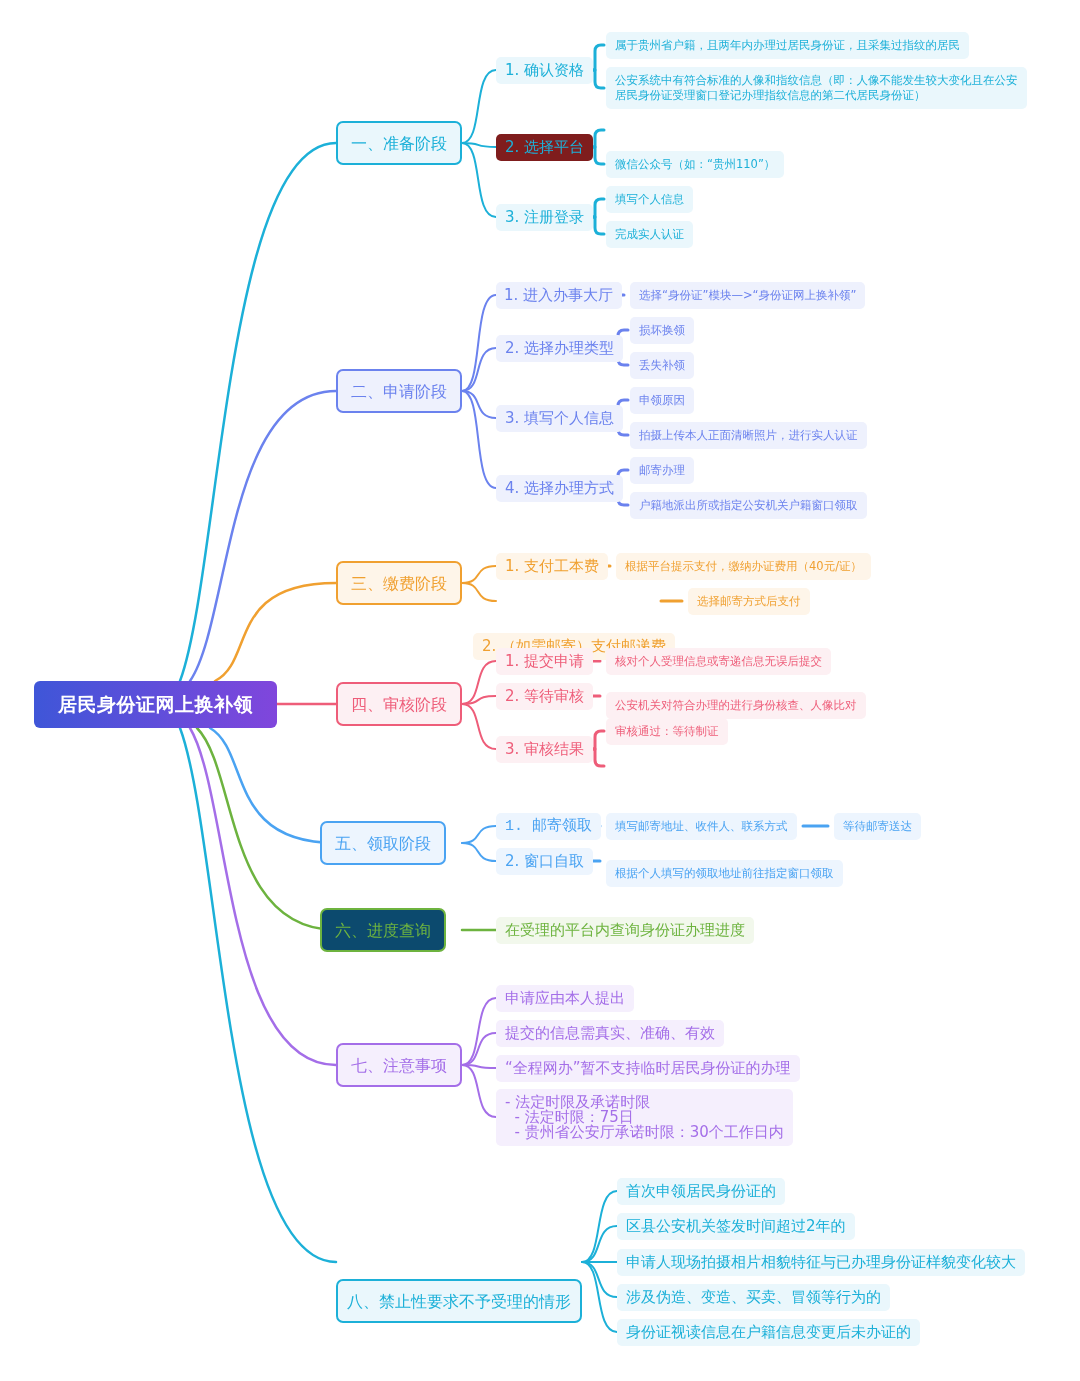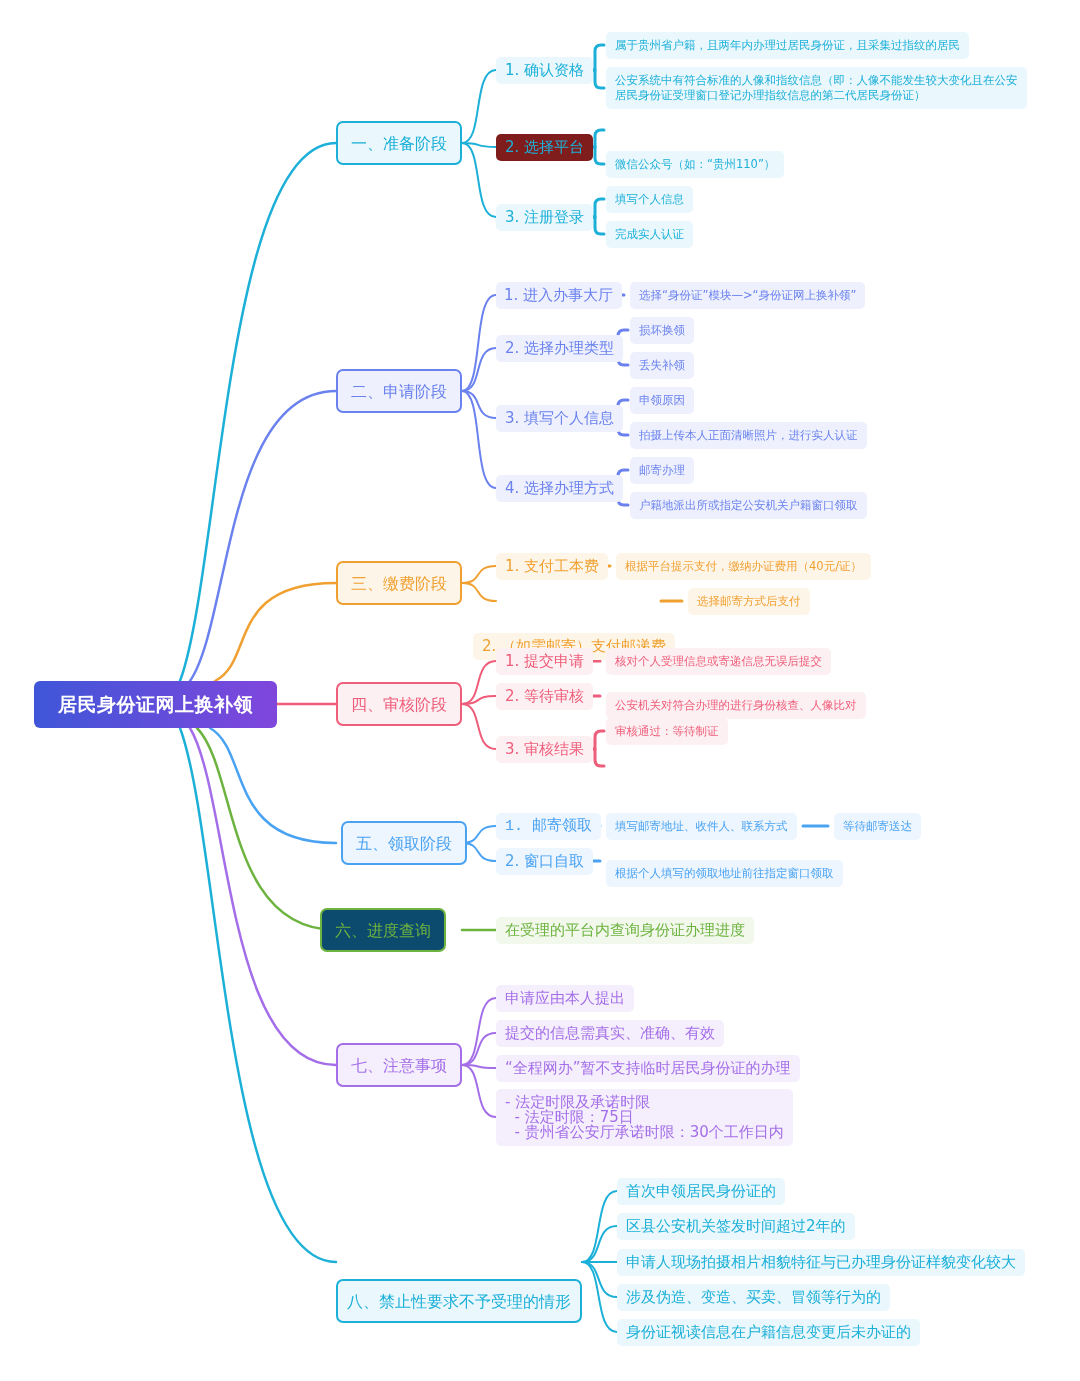--- a/index.html
+++ b/index.html
@@ -104,21 +104,21 @@
     <div class="node leaf" style="left: 616px; color: rgb(240, 160, 48); background: rgb(254, 245, 233); top: 552.5px;">根据平台提示支付，缴纳办证费用（40元/证）</div>
     <div class="node sub" style="left: 473px; color: rgb(240, 160, 48); background: rgb(254, 245, 233); top: 587.5px; margin-top: 45px;">2. （如需邮寄）支付邮递费</div>
     <div class="node leaf" style="left: 688px; color: rgb(240, 160, 48); background: rgb(254, 245, 233); top: 587.5px;">选择邮寄方式后支付</div>
     <div class="node main" style="left: 336px; color: rgb(238, 93, 121); background: rgb(253, 240, 243); width: 126px; border-color: rgb(238, 93, 121); top: 682px;">四、审核阶段</div>
     <div class="node sub" style="left: 496px; color: rgb(238, 93, 121); background: rgb(253, 240, 243); top: 647.5px;">1. 提交申请</div>
     <div class="node leaf" style="left: 606px; color: rgb(238, 93, 121); background: rgb(253, 240, 243); top: 647.5px;">核对个人受理信息或寄递信息无误后提交</div>
     <div class="node sub" style="left: 496px; color: rgb(238, 93, 121); background: rgb(253, 240, 243); top: 682.5px;">2. 等待审核</div>
     <div class="node leaf" style="left: 606px; color: rgb(238, 93, 121); background: rgb(253, 240, 243); top: 692px;">公安机关对符合办理的进行身份核查、人像比对</div>
     <div class="node sub" style="left: 496px; color: rgb(238, 93, 121); background: rgb(253, 240, 243); top: 735.5px;">3. 审核结果</div>
     <div class="node leaf" style="left: 606px; color: rgb(238, 93, 121); background: rgb(253, 240, 243); top: 717.5px;">审核通过：等待制证</div>
-    <div class="node main" style="left: 341px; color: rgb(74, 163, 242); background: rgb(237, 245, 254); width: 126px; border-color: rgb(74, 163, 242); top: 821px;">五、领取阶段</div>
+    <div class="node main" style="left: 320px; color: rgb(74, 163, 242); background: rgb(237, 245, 254); width: 126px; border-color: rgb(74, 163, 242); top: 821px;">五、领取阶段</div>
     <div class="node sub" style="left: 496px; color: rgb(74, 163, 242); background: rgb(237, 245, 254); top: 812.5px; font-family: Liberation Mono, monospace;">1. 邮寄领取</div>
     <div class="node leaf" style="left: 606px; color: rgb(74, 163, 242); background: rgb(237, 245, 254); top: 812.5px;">填写邮寄地址、收件人、联系方式</div>
     <div class="node leaf" style="left: 834px; color: rgb(74, 163, 242); background: rgb(237, 245, 254); top: 812.5px;">等待邮寄送达</div>
     <div class="node sub" style="left: 496px; color: rgb(74, 163, 242); background: rgb(237, 245, 254); top: 847.5px;">2. 窗口自取</div>
     <div class="node leaf" style="left: 606px; color: rgb(74, 163, 242); background: rgb(237, 245, 254); top: 860px;">根据个人填写的领取地址前往指定窗口领取</div>
     <div class="node main" style="left: 320px; color: rgb(109, 179, 63); background: #0c4a6e; width: 126px; border-color: rgb(109, 179, 63); top: 908px;">六、进度查询</div>
     <div class="node sub" style="left: 496px; color: rgb(109, 179, 63); background: rgb(242, 248, 236); top: 916.5px;">在受理的平台内查询身份证办理进度</div>
     <div class="node main" style="left: 336px; color: rgb(164, 110, 232); background: rgb(245, 239, 253); width: 126px; border-color: rgb(164, 110, 232); top: 1043px;">七、注意事项</div>
     <div class="node sub" style="left: 496px; color: rgb(164, 110, 232); background: rgb(245, 239, 253); top: 984.5px;">申请应由本人提出</div>
     <div class="node sub" style="left: 496px; color: rgb(164, 110, 232); background: rgb(245, 239, 253); top: 1019.5px;">提交的信息需真实、准确、有效</div>

